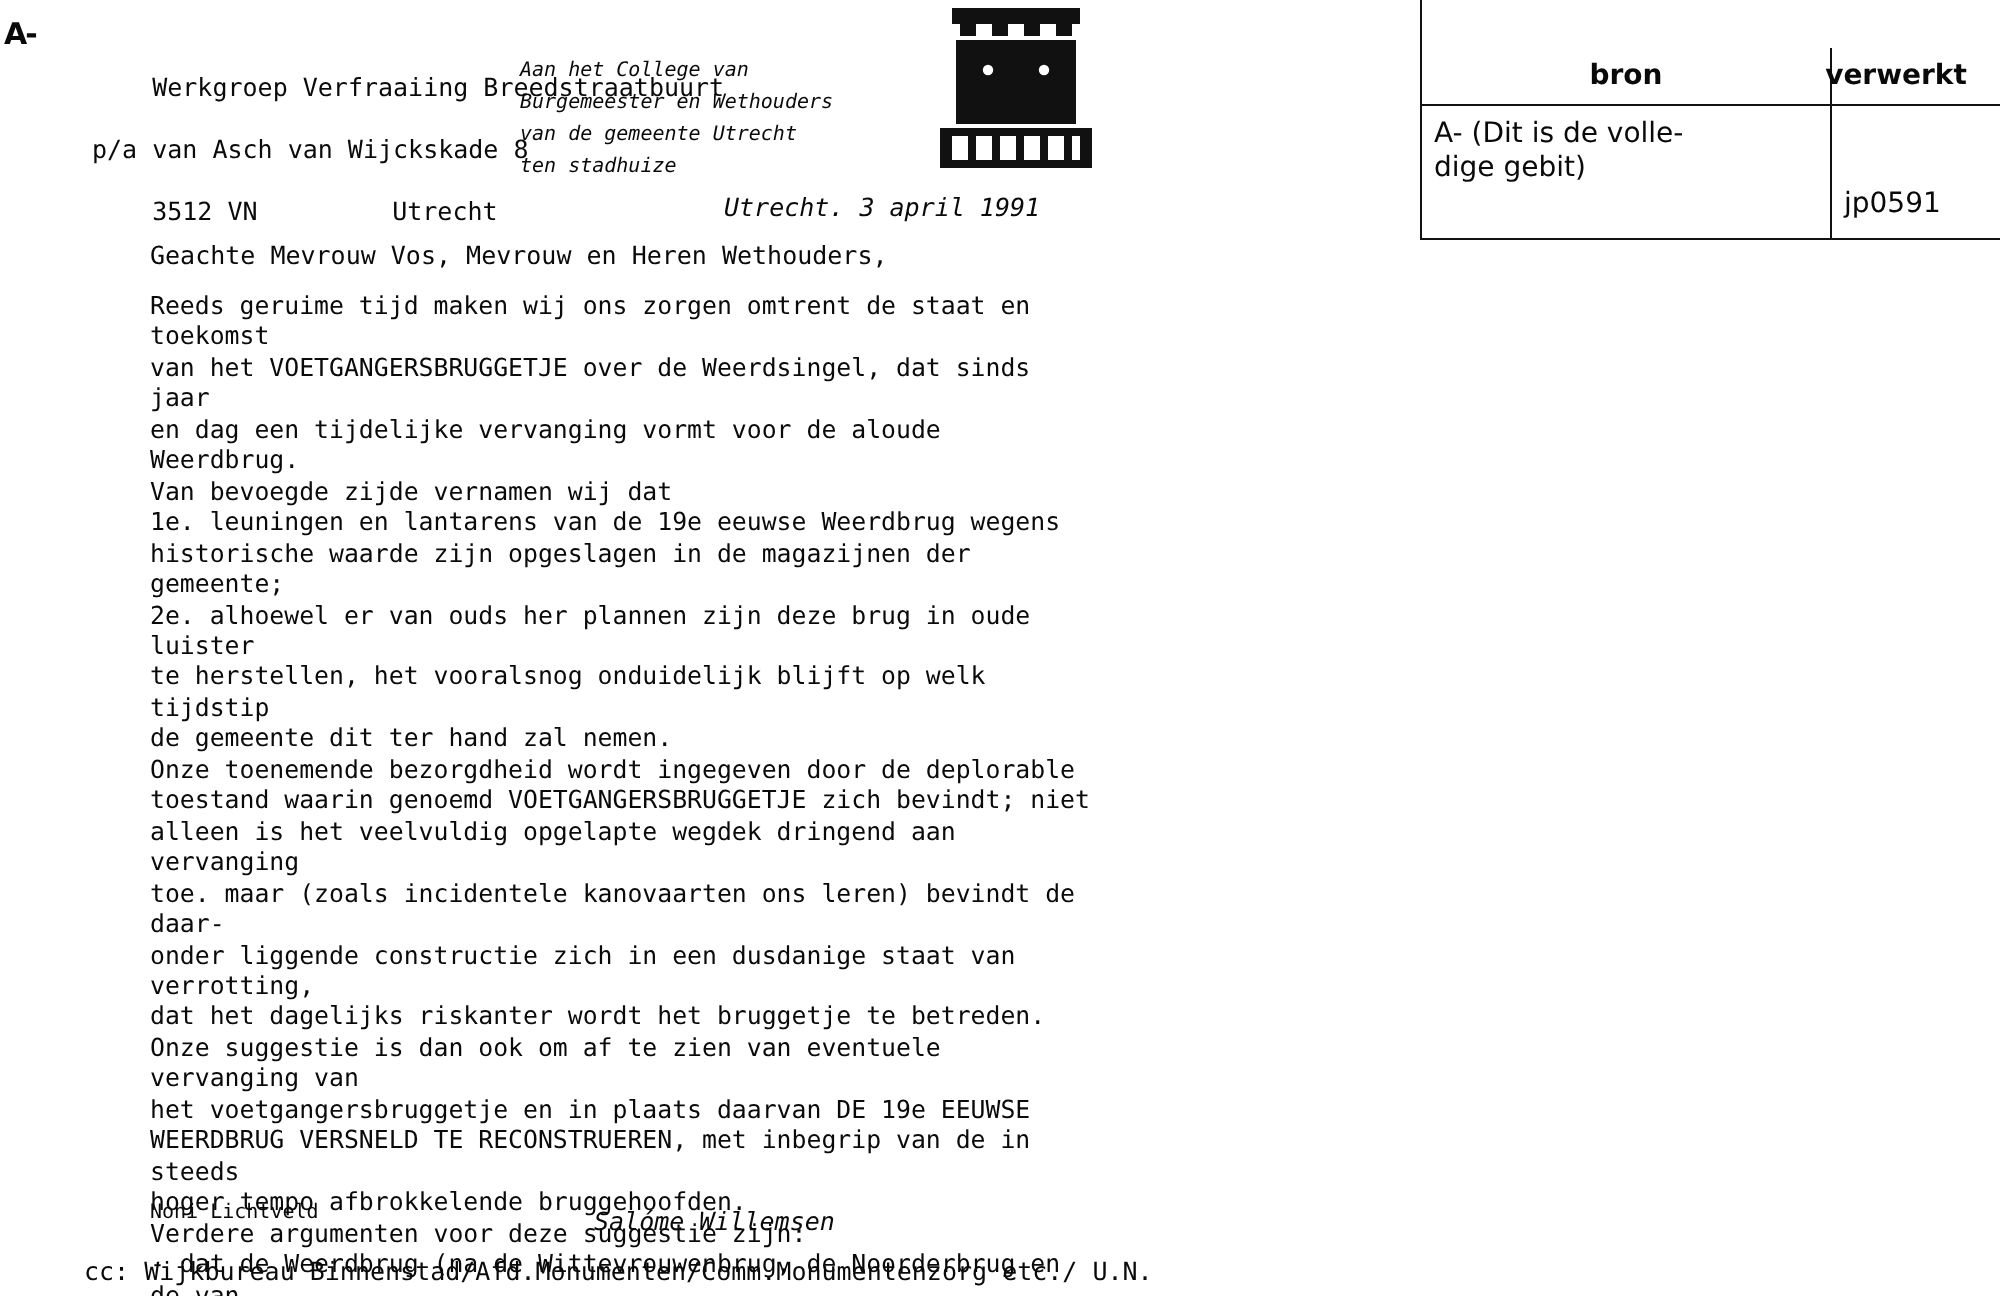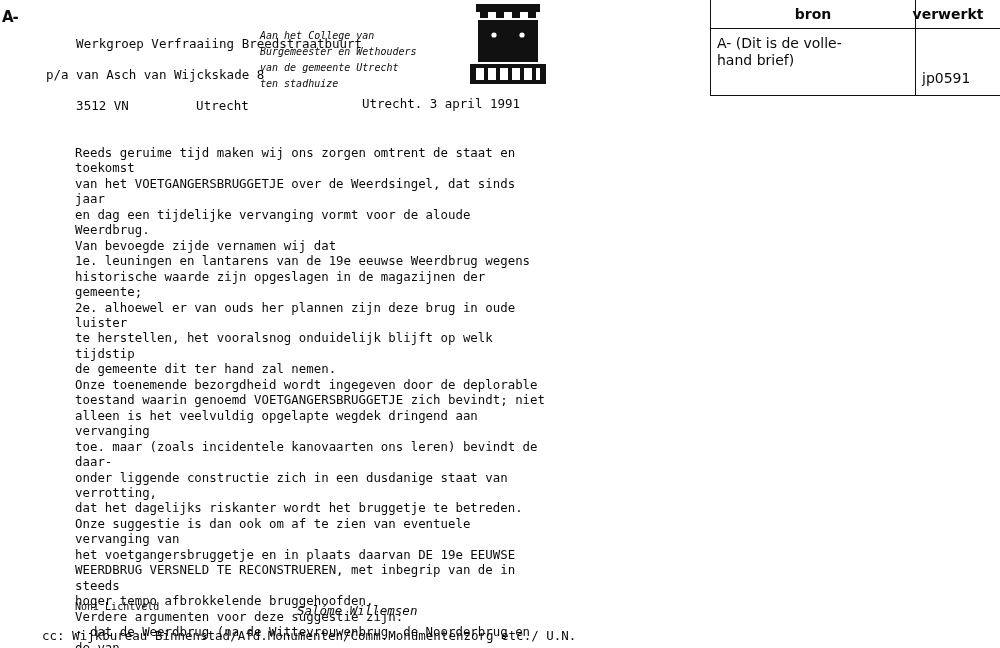--- a/index.html
+++ b/index.html
@@ -69,20 +69,21 @@
     height: 86px;
   }
   .stamp svg { display: block; }
 
   
   .dateline {
     position: absolute;
     left: 362px;
     top: 96px;
     font-size: 12.5px;
+    font-style: italic;
   }
 
   
   .salutation {
     position: absolute;
     left: 75px;
     top: 120px;
     font-size: 12.5px;
   }
 
@@ -127,20 +128,21 @@
     top: 0px;
     width: 290px;
     border-left: 1.5px solid #111;
     border-bottom: 1.5px solid #111;
     box-sizing: border-box;
   }
   .reg-head {
     display: flex;
     height: 28px;
     border-bottom: 1.5px solid #111;
+    margin-top: 24px;
   }
   .reg-head .cell {
     display: flex;
     align-items: center;
     justify-content: center;
     font-family: "DejaVu Sans", sans-serif;
     font-size: 14px;
     font-weight: bold;
   }
   .reg-body {
@@ -218,20 +220,21 @@
         <rect x="38" y="66" width="8" height="12"></rect>
         <rect x="50" y="66" width="8" height="12"></rect>
         <rect x="62" y="66" width="8" height="12"></rect>
         <rect x="74" y="66" width="4" height="12"></rect>
       </g>
     </svg>
   </div>
 
   <div class="dateline">Utrecht. 3 april 1991</div>
 
+  <div class="salutation">Geachte Mevrouw Vos, Mevrouw en Heren Wethouders,</div>
 
   <div class="body-text">Reeds geruime tijd maken wij ons zorgen omtrent de staat en toekomst
 van het VOETGANGERSBRUGGETJE over de Weerdsingel, dat sinds jaar
 en dag een tijdelijke vervanging vormt voor de aloude Weerdbrug.
 Van bevoegde zijde vernamen wij dat
 1e. leuningen en lantarens van de 19e eeuwse Weerdbrug wegens
 historische waarde zijn opgeslagen in de magazijnen der gemeente;
 2e. alhoewel er van ouds her plannen zijn deze brug in oude luister
 te herstellen, het vooralsnog onduidelijk blijft op welk tijdstip
 de gemeente dit ter hand zal nemen.
@@ -267,18 +270,18 @@
 
   <div class="cc-line">cc: Wijkbureau Binnenstad/Afd.Monumenten/Comm.Monumentenzorg etc./ U.N.</div>
 
   <div class="reg-table">
     <div class="reg-head">
       <div class="cell col-bron">bron</div>
       <div class="cell col-verwerkt">verwerkt</div>
     </div>
     <div class="reg-body">
       <div class="cell col-bron bron-text">A- (Dit is de volle-
-hand brief)</div>
+dige gebit)</div>
       <div class="cell col-verwerkt">jp0591</div>
     </div>
   </div>
 
 </div>
 
 </body></html>

